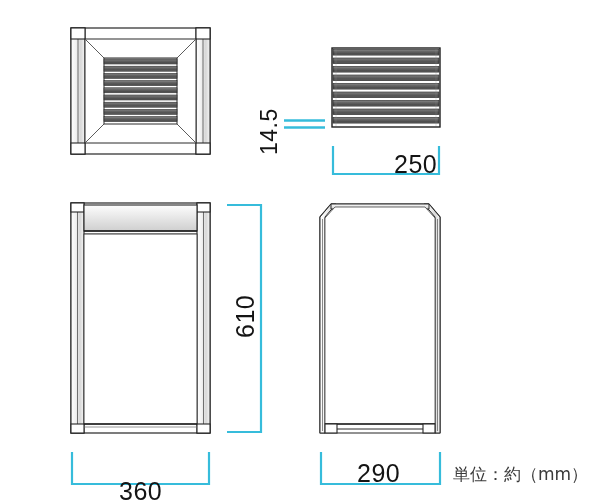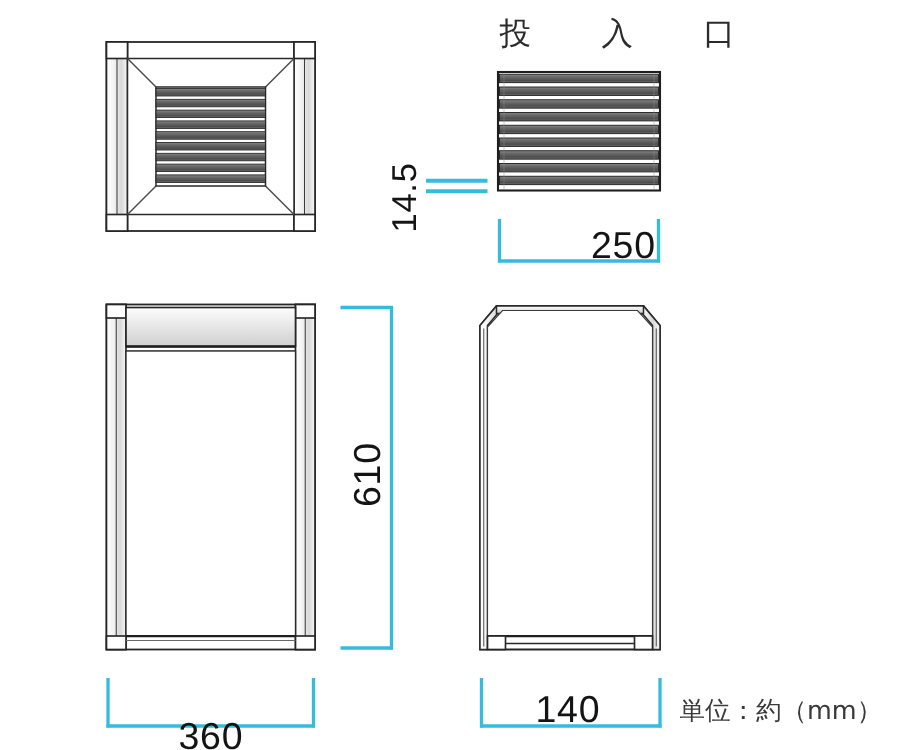--- a/index.html
+++ b/index.html
@@ -202,27 +202,26 @@
       <line x1="337" y1="429" x2="423" y2="429" stroke="#2a2a2a" stroke-width="1"></line>
     </g>
 
     <g>
       <line x1="321" y1="452" x2="321" y2="485" stroke="#36bcdb" stroke-width="2.2"></line>
       <line x1="440" y1="452" x2="440" y2="485" stroke="#36bcdb" stroke-width="2.2"></line>
       <line x1="320" y1="484" x2="441" y2="484" stroke="#36bcdb" stroke-width="2.2"></line>
     </g>
   </svg>
 
-  <div class="lbl jp-title" style="left:333px; top:12px;">投　入　口</div>
 
   <div class="lbl dim-num-sm rot90" style="left:258px; top:155px;">14.5</div>
 
   <div class="lbl dim-num" style="left:360px; top:152px;margin-left:34px;">250</div>
 
   <div class="lbl dim-num rot90" style="left:233px; top:338px;">610</div>
 
   <div class="lbl dim-num" style="left:119px; top:479px;">360</div>
 
-  <div class="lbl dim-num" style="left:357px; top:461px;">140</div>
+  <div class="lbl dim-num" style="left:357px; top:461px;">290</div>
 
   <div class="lbl jp-unit" style="left:453px; top:466px;">単位：約（mm）</div>
 
 </div>
 
 </body></html>

